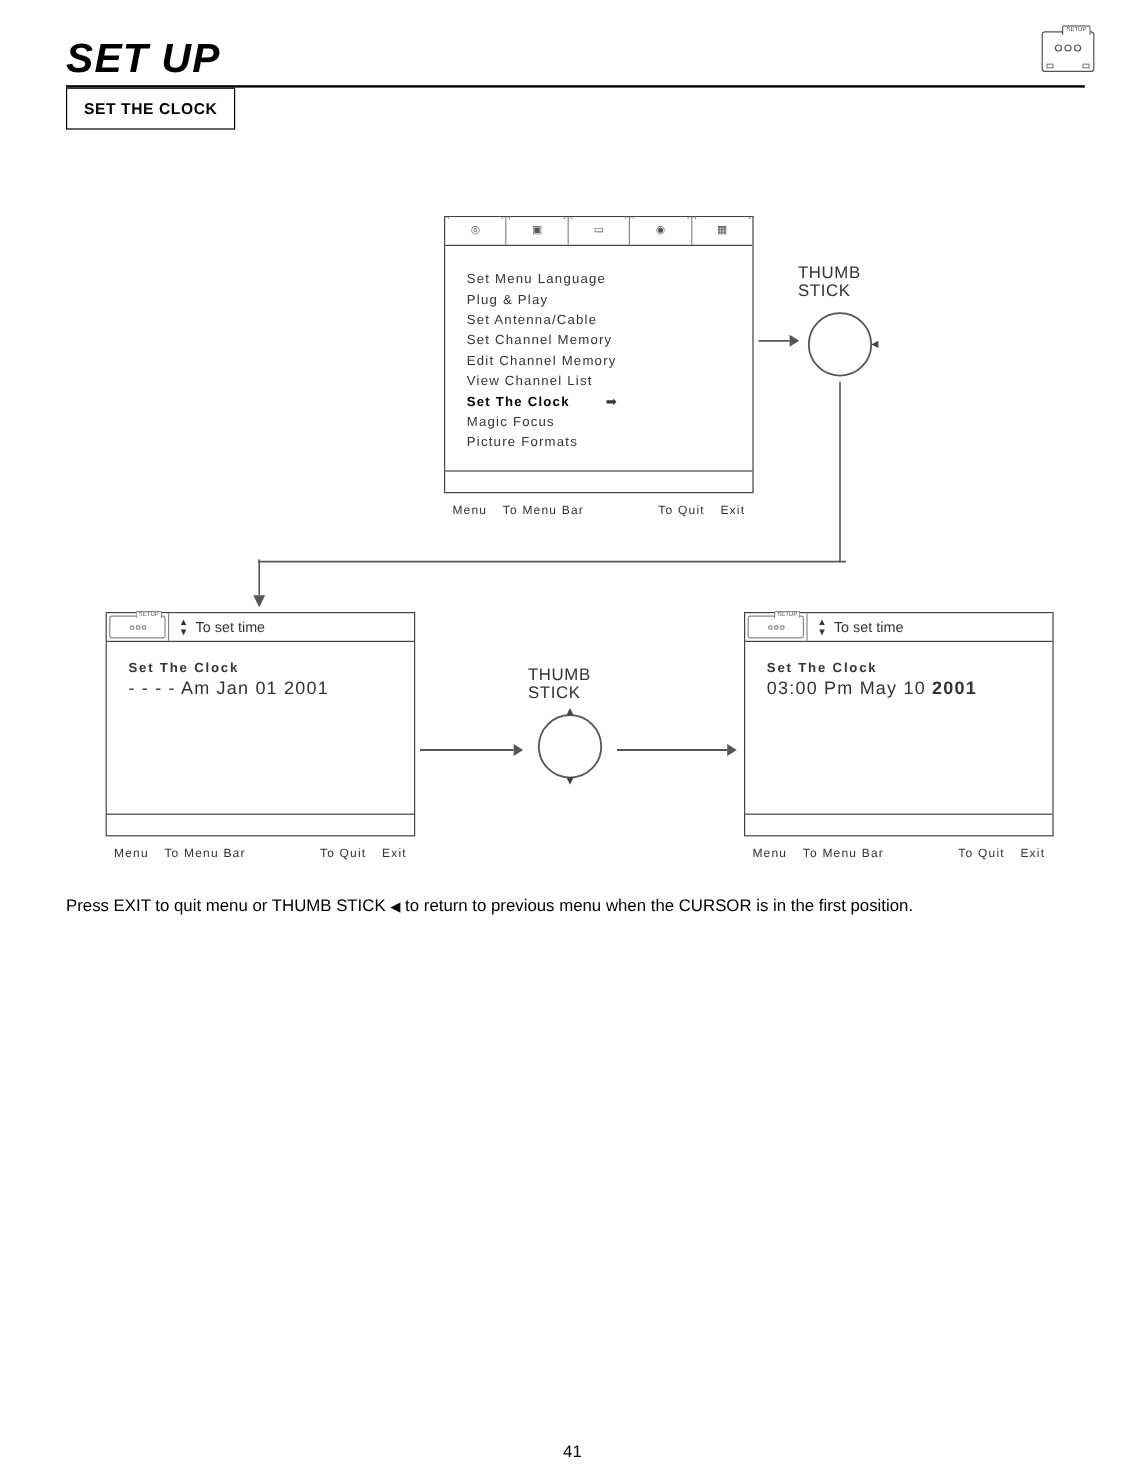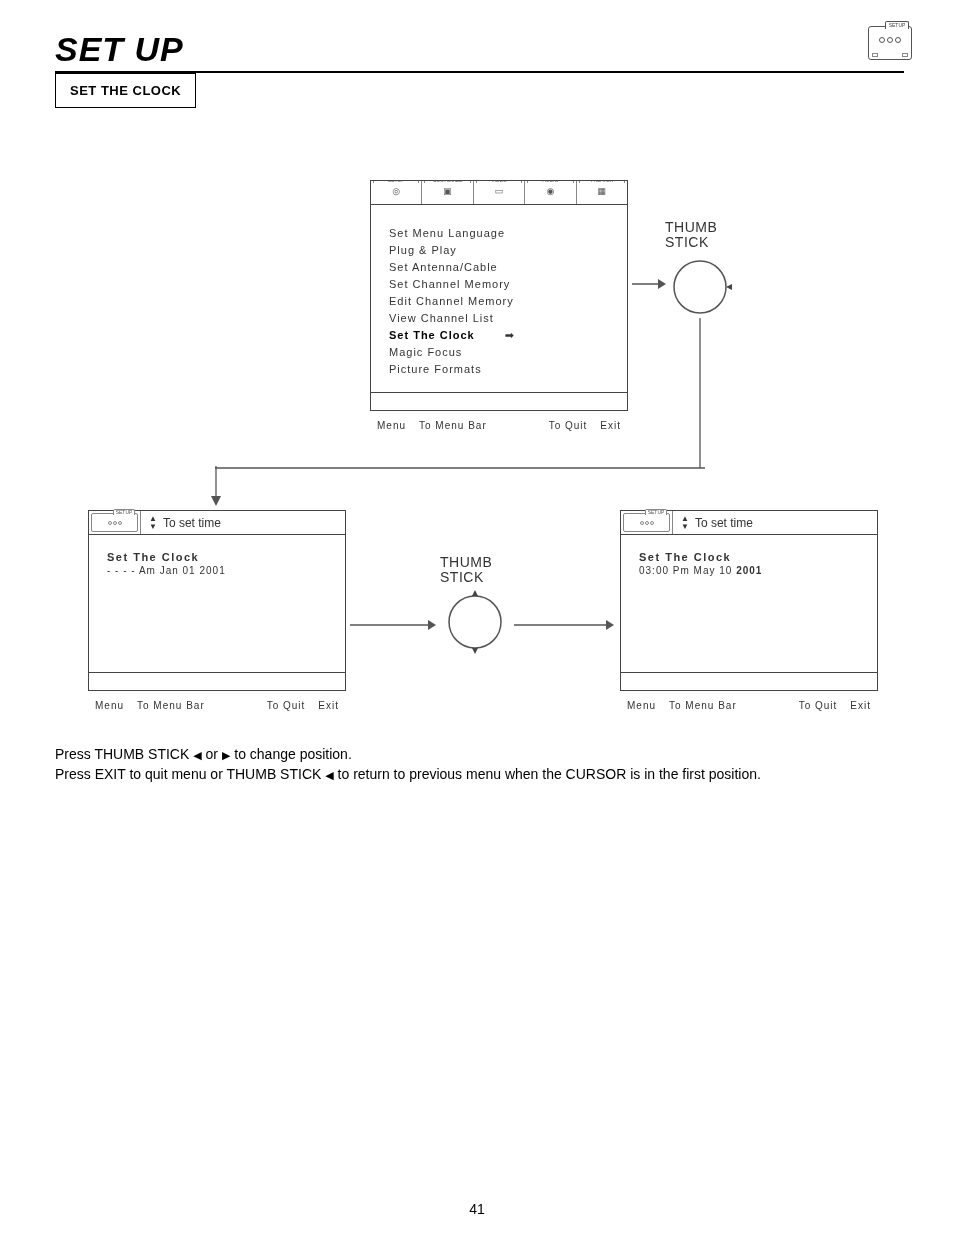--- a/index.html
+++ b/index.html
@@ -186,21 +186,21 @@
     font-size: 8px;
     line-height: 7px;
   }
   .sub-body {
     padding: 16px 14px 96px 18px;
     font-size: 11px;
     letter-spacing: 1px;
     color: #333;
   }
   .sub-body .title { font-weight: bold; margin-bottom: 2px; letter-spacing: 1.5px; }
-  .sub-body .val { font-size: 10px; }
+  .sub-body .val { font-size: 15px; }
   .sub-body .val .bold { font-weight: bold; }
 
   
   .stick {
     position: absolute;
     font-size: 14px;
     color: #333;
     letter-spacing: .5px;
   }
   .stick .lbl { line-height: 1.1; margin-bottom: 4px; }
@@ -422,20 +422,17 @@
       <div>To Menu Bar</div>
       <div>To Quit</div>
       <div>Exit</div>
     </div>
   </div>
 
 </div>
 
 <div class="instructions">
   <div>
-    <span>Press THUMB STICK </span><span class="tri">◀</span><span> or </span><span class="tri">▶</span><span> to change position.</span>
-  </div>
-  <div>
     <span>Press EXIT to quit menu or THUMB STICK </span><span class="tri">◀</span><span> to return to previous menu when the CURSOR is in the first position.</span>
   </div>
 </div>
 
 <div class="pagenum">41</div>
 
 </body></html>

